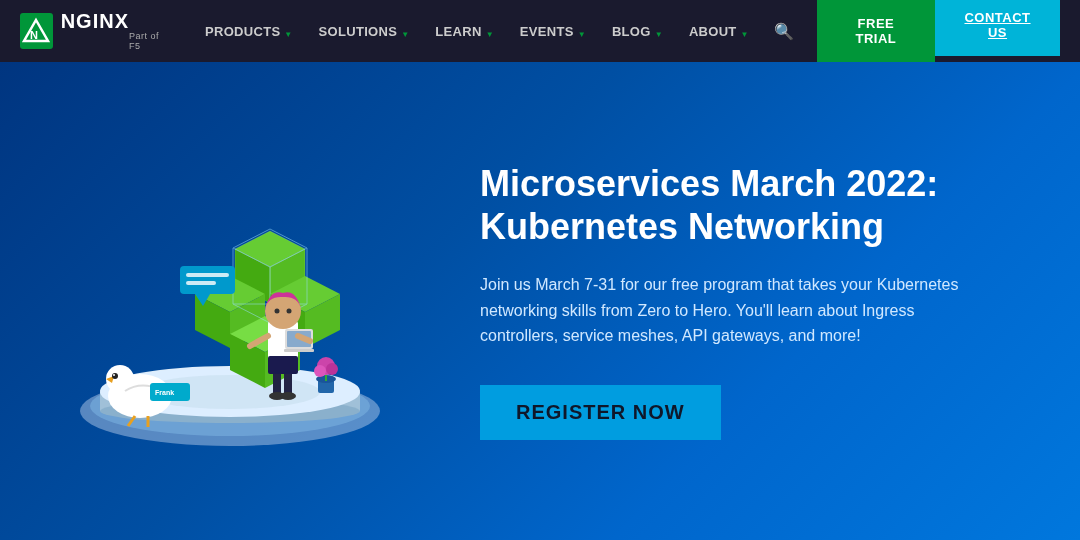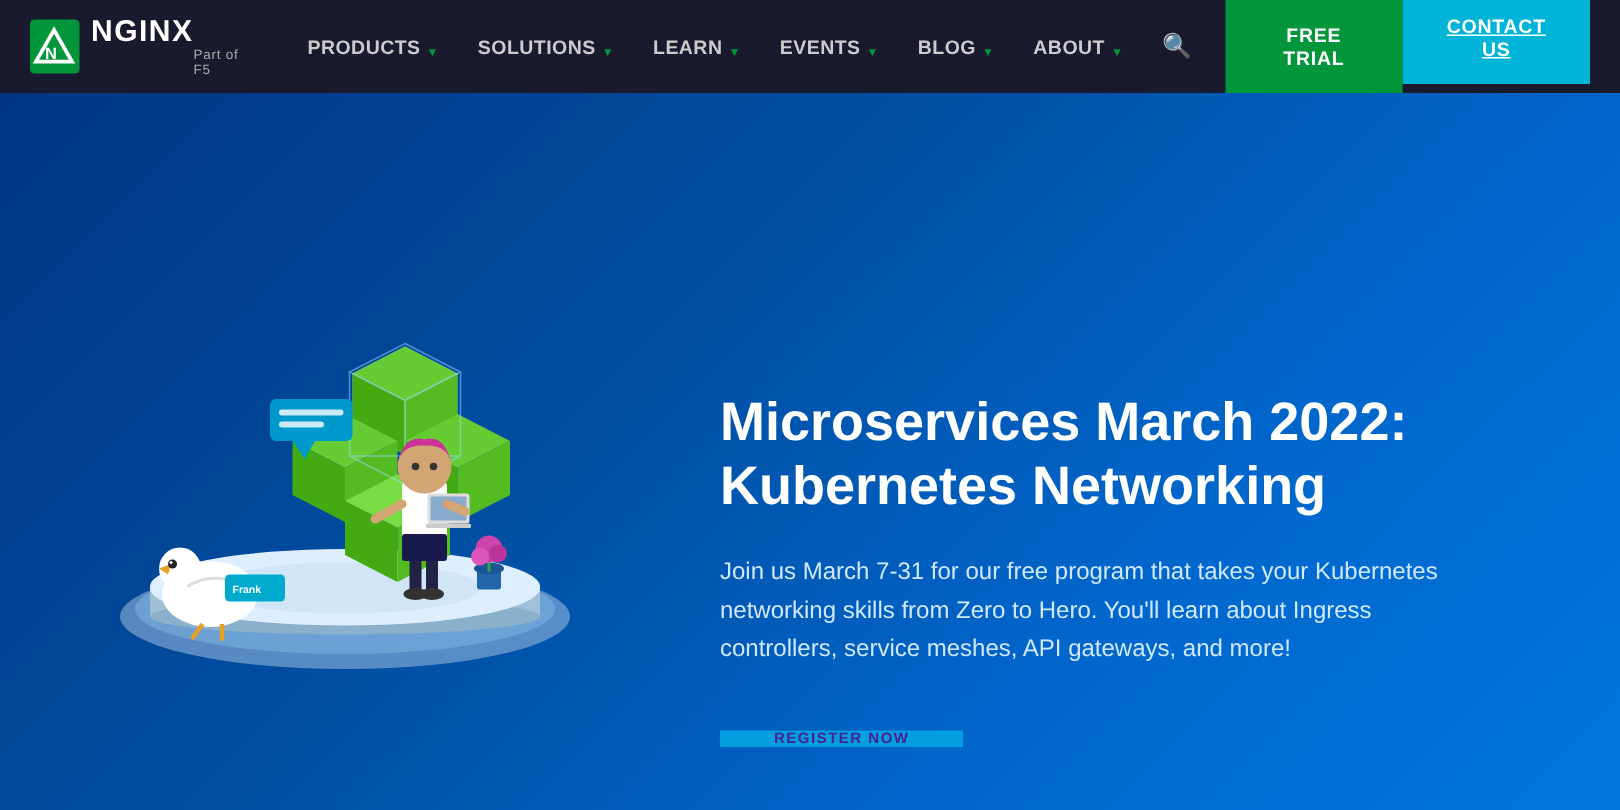--- a/index.html
+++ b/index.html
@@ -102,21 +102,21 @@
       letter-spacing: 0.5px;
       text-transform: uppercase;
       text-decoration: underline;
     }
 
     
     .hero {
       background: linear-gradient(135deg, #003580 0%, #004fa3 40%, #0066cc 70%, #0077dd 100%);
       height: 478px;
       display: flex;
-      align-items: flex-end;
+      align-items: center;
       position: relative;
       overflow: hidden;
     }
 
     
     .illustration-area {
       width: 460px;
       height: 100%;
       display: flex;
       align-items: center;
@@ -146,24 +146,24 @@
     }
     .hero-desc {
       font-size: 16px;
       line-height: 1.6;
       color: #d0e8ff;
       margin-bottom: 36px;
       max-width: 480px;
     }
     .btn-register {
       background-color: #009de0;
-      color: #4c1d95;
-      font-size: 10px;
+      color: #0f172a;
+      font-size: 20px;
       font-weight: 700;
-      padding: 0 36px;
+      padding: 16px 36px;
       border: none;
       cursor: pointer;
       letter-spacing: 1px;
       text-transform: uppercase;
       display: inline-block;
     }
   </style>
 </head>
 <body>
 

